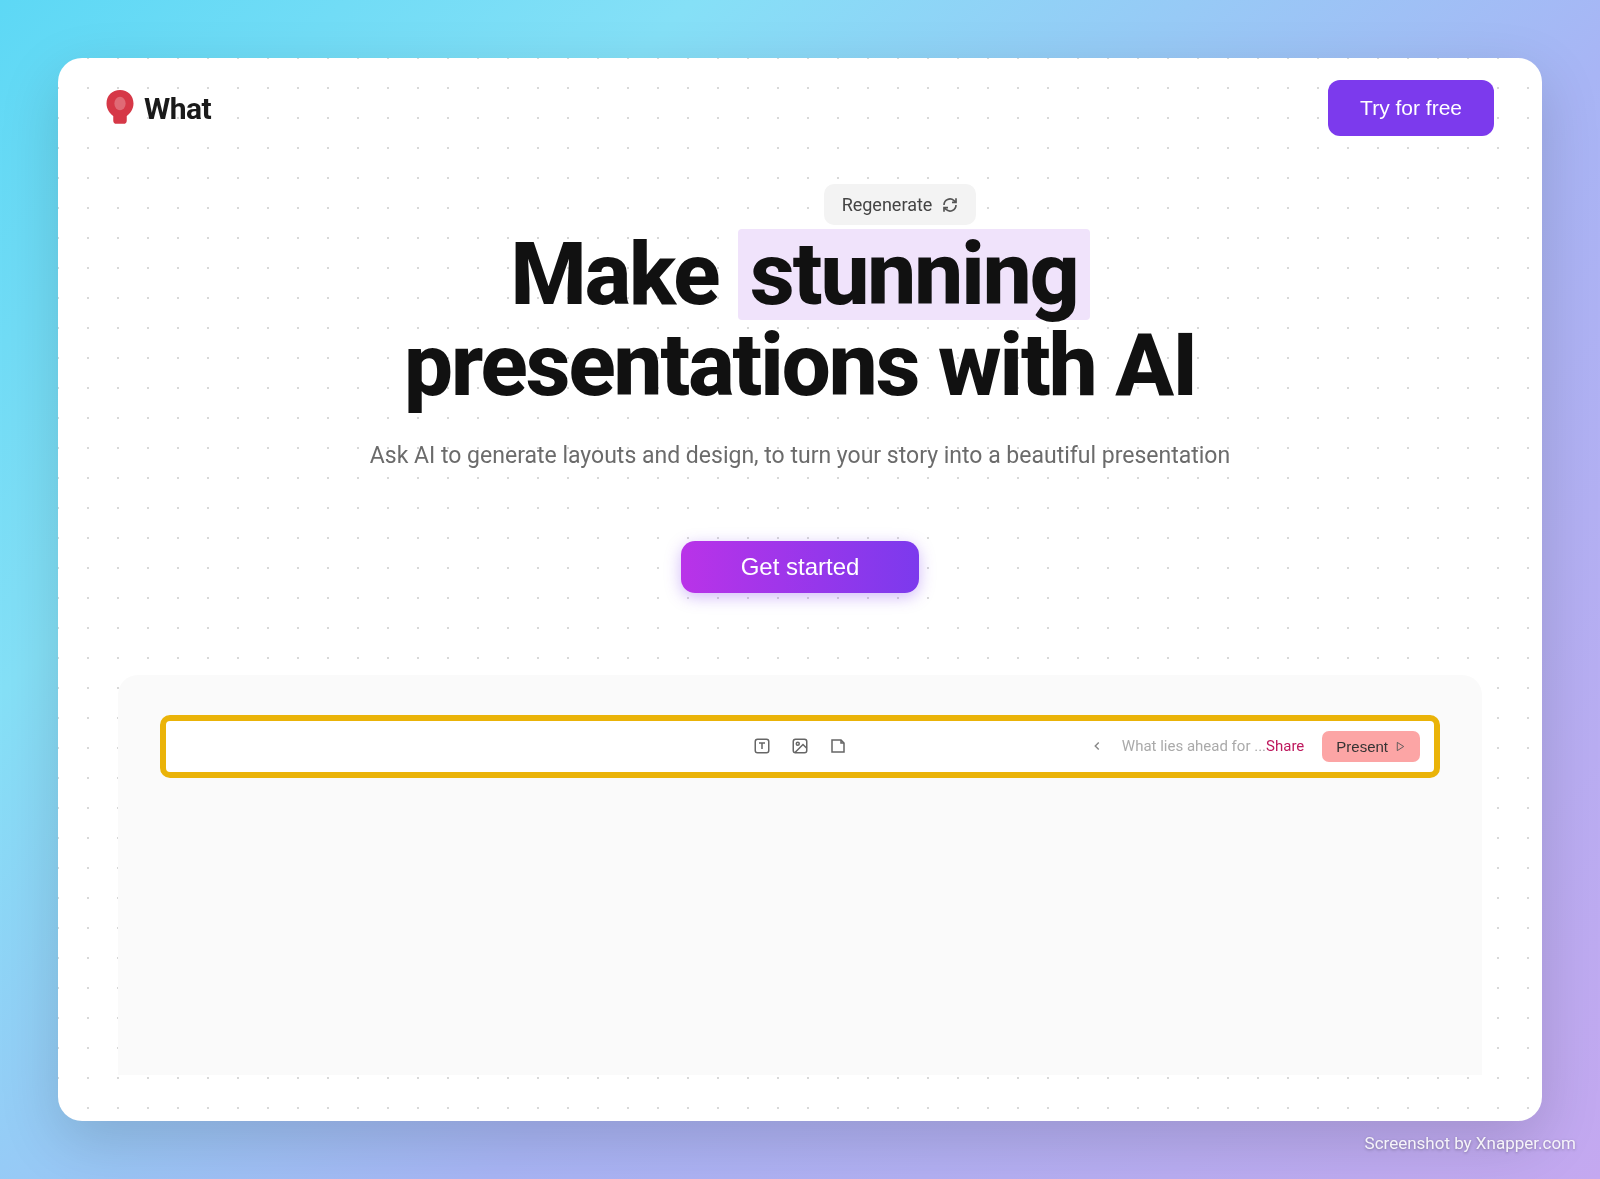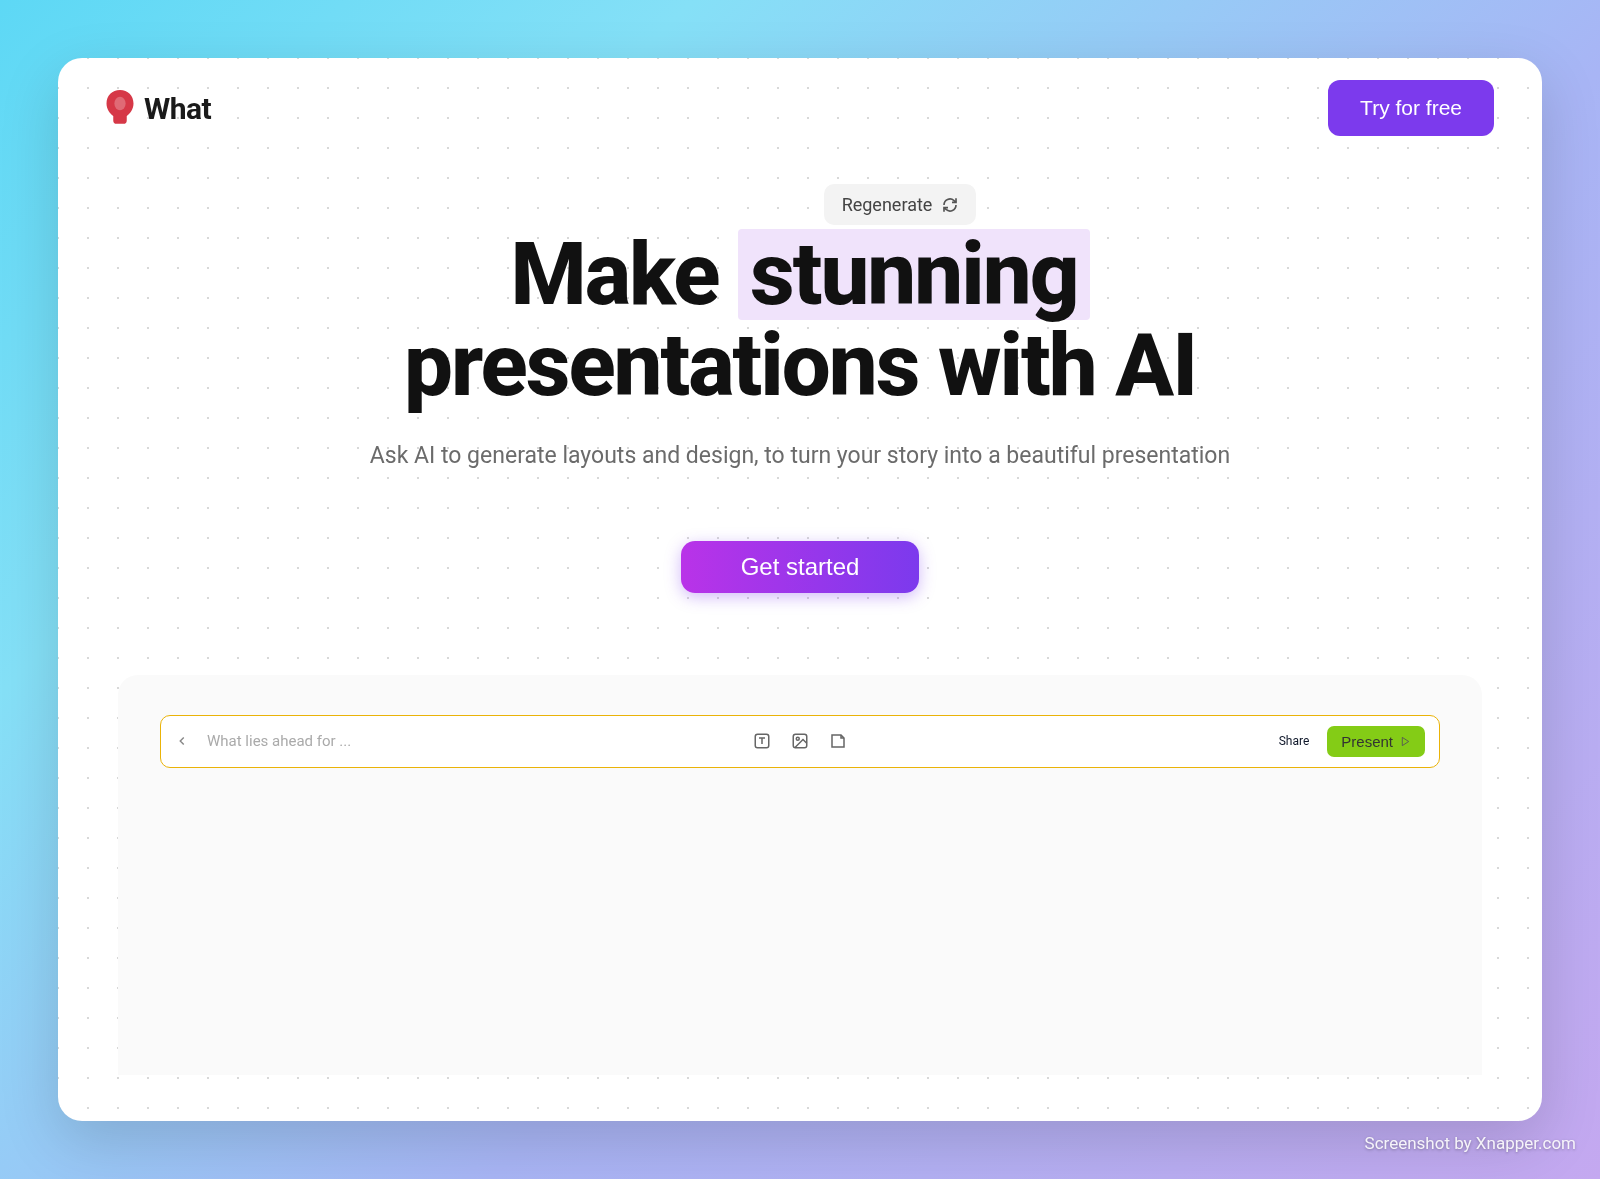--- a/index.html
+++ b/index.html
@@ -128,26 +128,26 @@
     .preview-panel {
       margin: 82px 60px 0 60px;
       background: #fafafa;
       border-radius: 20px 20px 0 0;
       padding: 40px 42px 0 42px;
       height: 400px;
     }
     
     .preview-toolbar {
       background: #ffffff;
-      border: 1px solid #eab308;
+      border: 6px solid #eab308;
       border-radius: 10px;
       padding: 10px 14px;
       display: flex;
       align-items: center;
-      justify-content: space-between;
+      justify-content: flex-end;
     }
     
     .toolbar-left {
       display: flex;
       align-items: center;
       gap: 18px;
     }
     
     .back-chevron {
       width: 14px;
@@ -176,27 +176,27 @@
       cursor: pointer;
     }
     
     .toolbar-right {
       display: flex;
       align-items: center;
       gap: 18px;
     }
     
     .share-text {
-      font-size: 12px;
-      color: #0f172a;
+      font-size: 15px;
+      color: #be185d;
       cursor: pointer;
     }
     
     .present-btn {
-      background: #84cc16;
+      background: #fca5a5;
       border: none;
       padding: 7px 14px;
       border-radius: 7px;
       font-size: 15px;
       color: #333;
       display: inline-flex;
       align-items: center;
       gap: 7px;
       cursor: pointer;
     }

